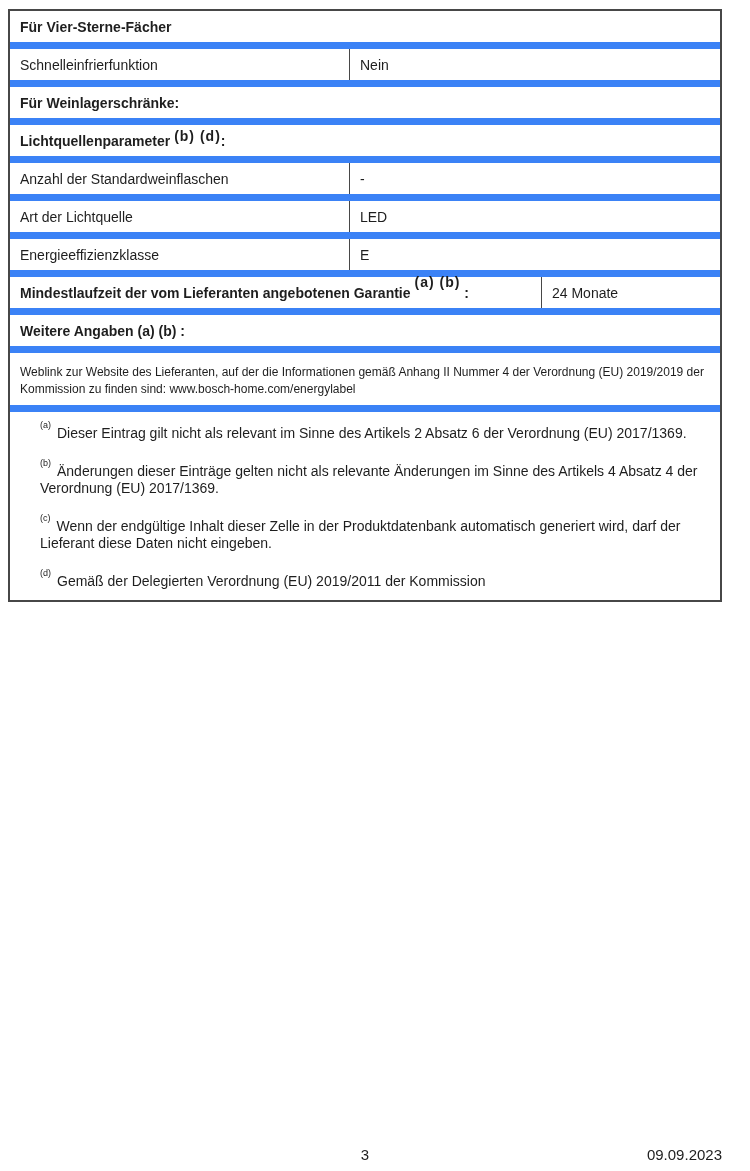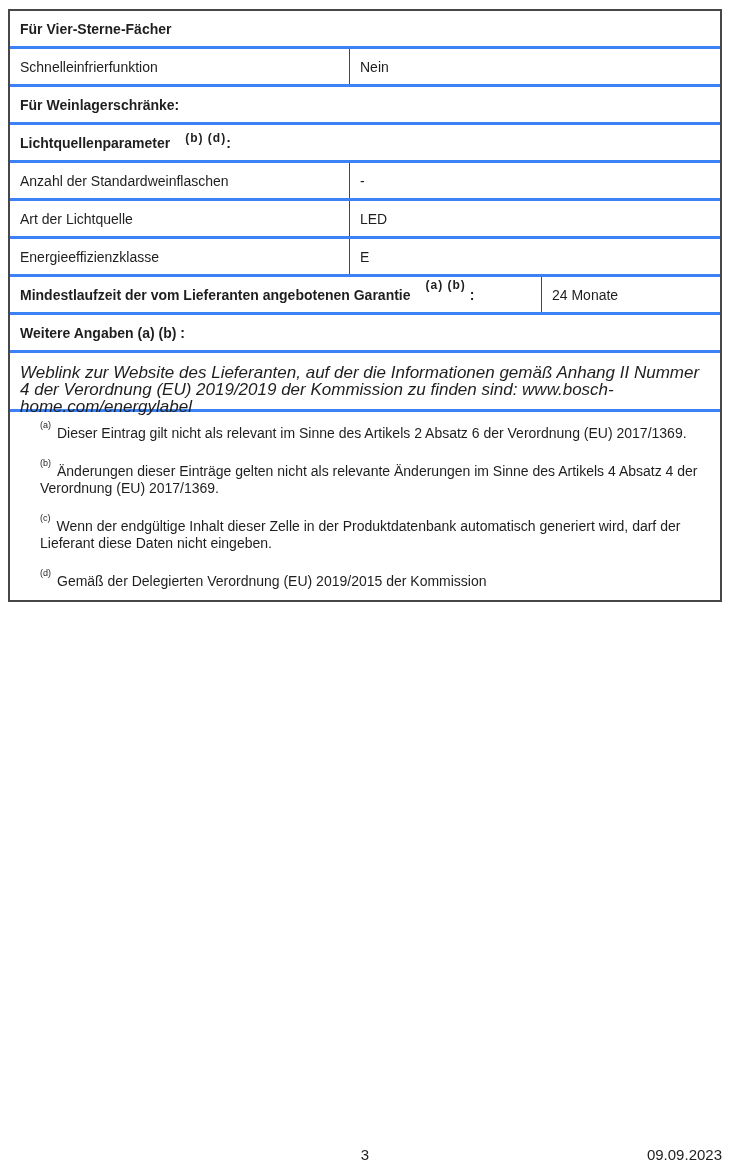--- a/index.html
+++ b/index.html
@@ -20,21 +20,21 @@
     position: absolute;
     left: 8px;
     top: 9px;
     width: 714px;
     box-sizing: border-box;
     border: 2px solid #474747;
     background: #ffffff;
   }
   .row {
     display: flex;
-    border-bottom: 3px solid #3b82f6;
+    border-bottom: 7px solid #3b82f6;
     box-sizing: border-box;
     align-items: stretch;
   }
   .row:last-child { border-bottom: none; }
   .h-row { height: 38px; }
   .weblink-row { height: 59px; }
   .footnotes-row { height: 188px; margin-left: 20px; }
   .cell {
     display: flex;
     align-items: center;
@@ -50,35 +50,34 @@
     border-right: 1px solid #474747;
   }
   .key-wide {
     width: 532px;
     flex: none;
     border-right: 1px solid #474747;
   }
   .val { flex: 1; }
   .section { font-weight: bold; }
   .sup {
-    font-size: 12px;
+    font-size: 14px;
     position: relative;
     top: -5px;
-    margin-left: 15px;
+    margin-left: 4px;
     letter-spacing: 1px;
     line-height: 0;
   }
   .text-cell {
     display: block;
     padding: 11px 10px 0 10px;
     box-sizing: border-box;
-    font-size: 17px;
+    font-size: 12px;
     line-height: 17px;
     flex: 1;
-    font-style: italic;
   }
   .footnotes-cell {
     display: block;
     padding: 13px 12px 0 10px;
     box-sizing: border-box;
     font-size: 14px;
     line-height: 17px;
     flex: 1;
   }
   .fn { margin: 0 0 21px 0; }
@@ -161,21 +160,21 @@
 
     <div class="row weblink-row">
       <div class="text-cell" style="white-space: normal;">Weblink zur Website des Lieferanten, auf der die Informationen gemäß Anhang II Nummer 4 der Verordnung (EU) 2019/2019 der Kommission zu finden sind: www.bosch-home.com/energylabel</div>
     </div>
 
     <div class="row footnotes-row">
       <div class="footnotes-cell">
         <p class="fn"><sup class="fnm">(a)</sup><span>Dieser Eintrag gilt nicht als relevant im Sinne des Artikels 2 Absatz 6 der Verordnung (EU) 2017/1369.</span></p>
         <p class="fn"><sup class="fnm">(b)</sup><span>Änderungen dieser Einträge gelten nicht als relevante Änderungen im Sinne des Artikels 4 Absatz 4 der Verordnung (EU) 2017/1369.</span></p>
         <p class="fn"><sup class="fnm">(c)</sup><span>Wenn der endgültige Inhalt dieser Zelle in der Produktdatenbank automatisch generiert wird, darf der Lieferant diese Daten nicht eingeben.</span></p>
-        <p class="fn"><sup class="fnm">(d)</sup><span>Gemäß der Delegierten Verordnung (EU) 2019/2015 der Kommission</span></p>
+        <p class="fn"><sup class="fnm">(d)</sup><span>Gemäß der Delegierten Verordnung (EU) 2019/2011 der Kommission</span></p>
       </div>
     </div>
 
   </div>
 
   <div class="footer-page">3</div>
   <div class="footer-date">09.09.2023</div>
 
 </div>
 

